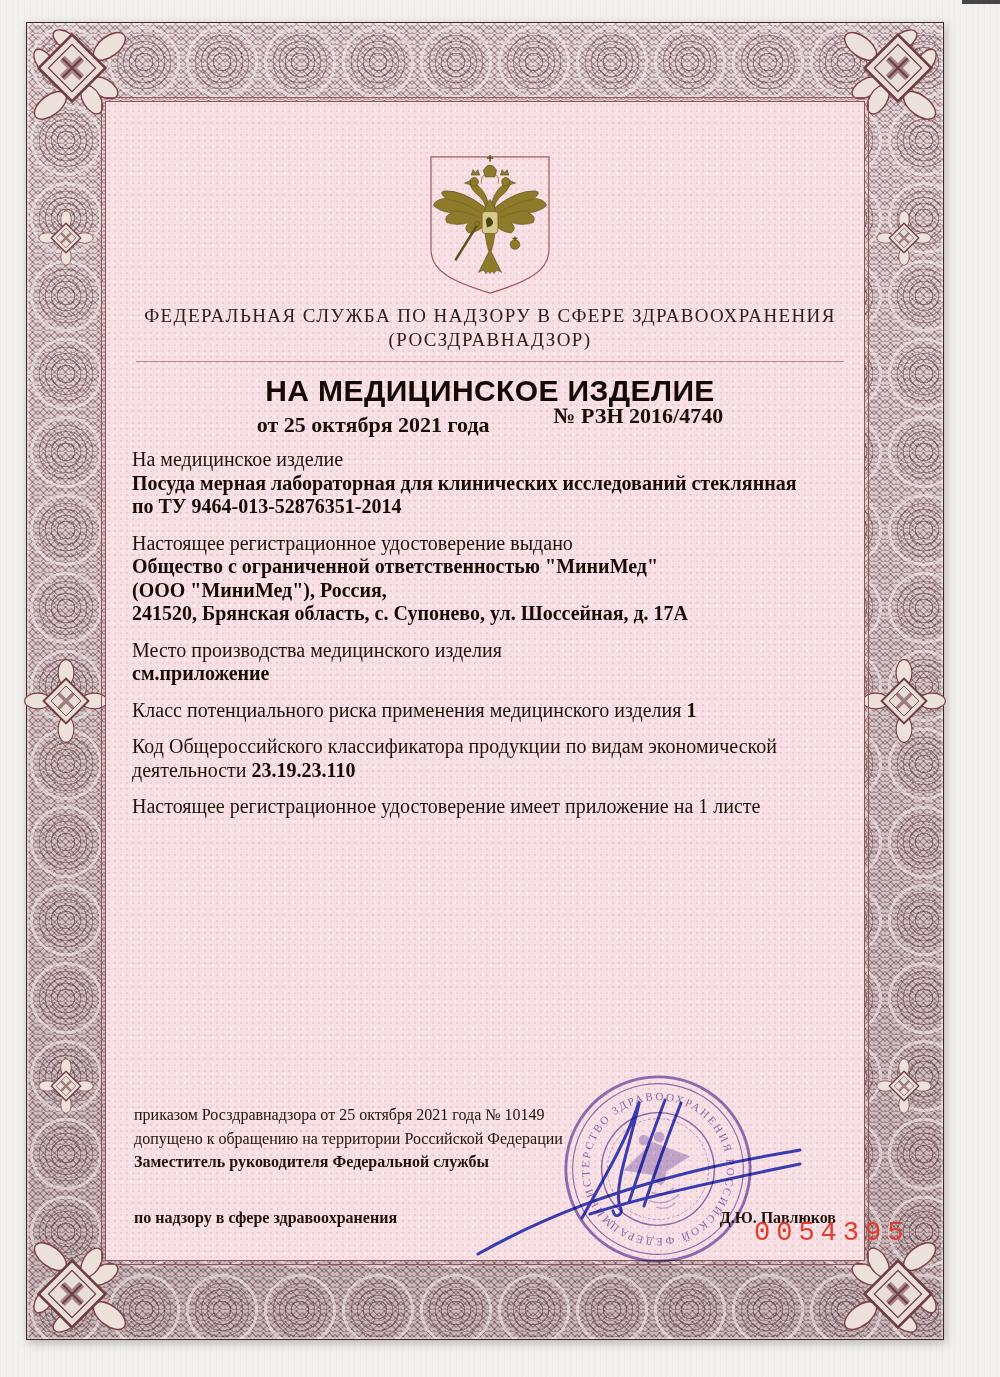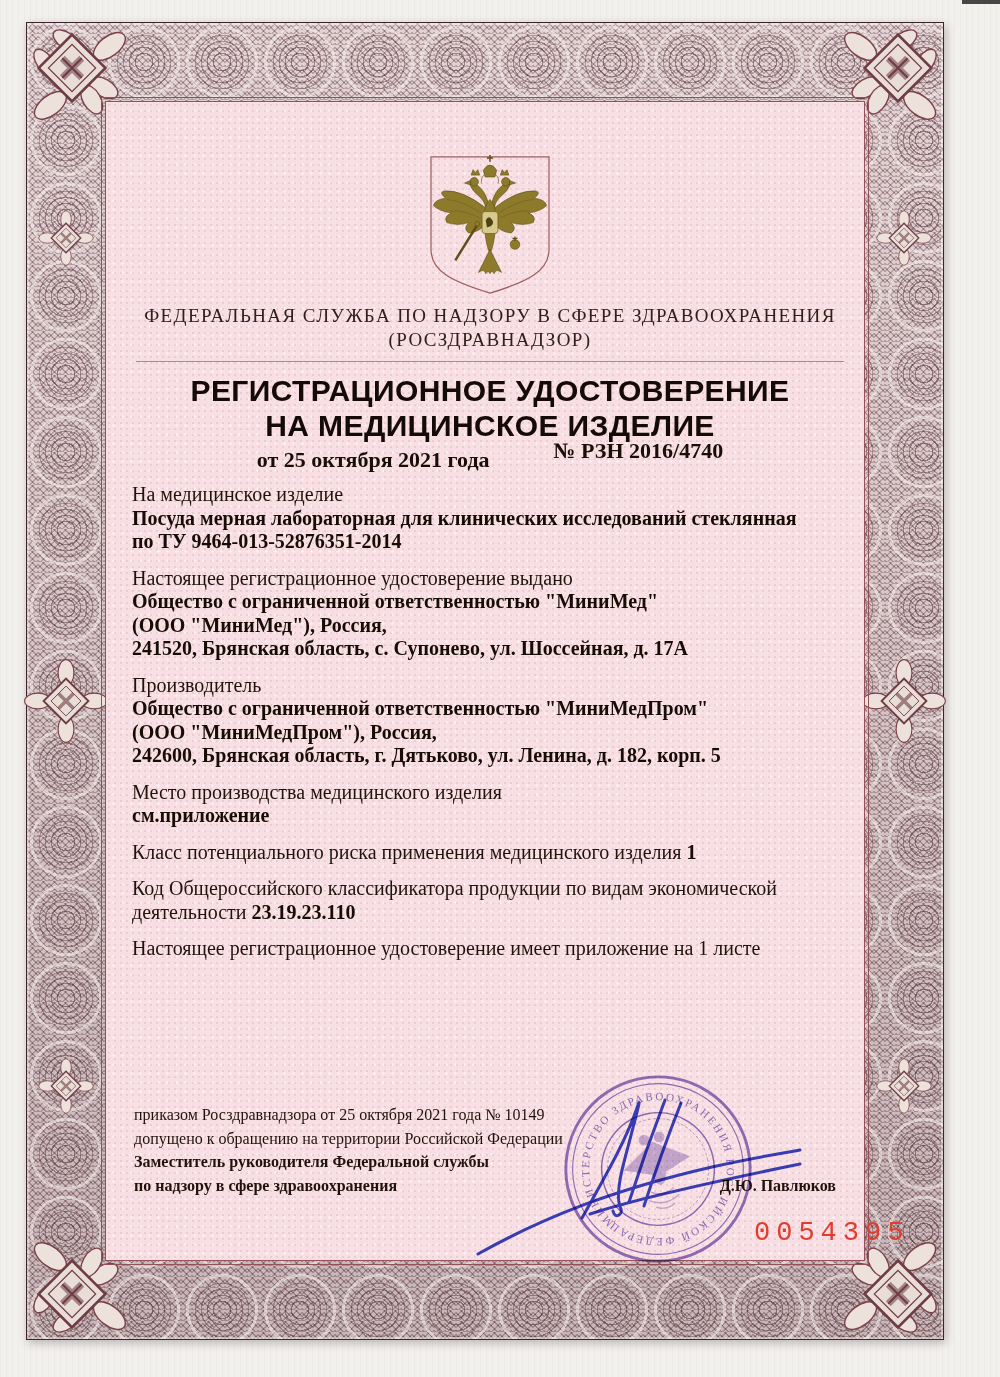--- a/index.html
+++ b/index.html
@@ -70,21 +70,21 @@
   .title{text-align:center;font-family:"Liberation Sans",sans-serif;font-weight:bold;
          font-size:30px;line-height:35px;color:#140b06;letter-spacing:.4px;}
   .daterow{display:flex;justify-content:center;gap:64px;margin-top:4px;
            font-weight:bold;font-size:22px;color:#1a0f07;}
   .regnum{transform:translateY(-9px);}
   .bodytext{margin-top:10px;font-size:20px;line-height:23.5px;}
   .bodytext p{margin:0 0 13px;}
   .bodytext b{color:#170d05;}
 
   .footer{position:absolute;left:28px;right:28px;top:1001px;font-size:16px;line-height:23.5px;color:#20130a;}
-  .sigrow{display:flex;justify-content:space-between;}
+  .sigrow{display:flex;justify-content:space-between;margin-top:32px;}
 
   .stamp{position:absolute;left:455px;top:970px;width:194px;height:194px;
          transform:rotate(-12deg);mix-blend-mode:multiply;opacity:.82;}
   .signature{position:absolute;left:366px;top:946px;width:334px;height:222px;
          mix-blend-mode:multiply;}
   .serial{position:absolute;left:648px;top:1116px;
          font-family:"Liberation Mono",monospace;font-size:27px;letter-spacing:6px;
          color:#e23c2e;font-weight:400;}
   .hiddefs{position:absolute;width:0;height:0;overflow:hidden;}
 </style>
@@ -193,46 +193,39 @@
           </svg>
 
         <div class="agency">
           <div>ФЕДЕРАЛЬНАЯ СЛУЖБА ПО НАДЗОРУ В СФЕРЕ ЗДРАВООХРАНЕНИЯ</div>
           <div>(РОСЗДРАВНАДЗОР)</div>
         </div>
 
         <div class="divider"></div>
 
         <div class="title">
-          <div>РЕГИСТРАЦИОННОЕ УДОСТОВЕРЕНИЕ</div>
           <div>НА МЕДИЦИНСКОЕ ИЗДЕЛИЕ</div>
         </div>
 
         <div class="daterow">
           <span>от 25 октября 2021 года</span>
           <span class="regnum">№  РЗН 2016/4740</span>
         </div>
 
         <div class="bodytext">
           <p>
             <span>На медицинское изделие</span><br>
             <b>Посуда мерная лабораторная для клинических исследований стеклянная</b><br>
             <b>по ТУ 9464-013-52876351-2014</b>
           </p>
           <p>
             <span>Настоящее регистрационное удостоверение выдано</span><br>
             <b>Общество с ограниченной ответственностью "МиниМед"</b><br>
             <b>(ООО "МиниМед"), Россия,</b><br>
             <b>241520, Брянская область, с. Супонево, ул. Шоссейная, д. 17А</b>
-          </p>
-          <p>
-            <span>Производитель</span><br>
-            <b>Общество с ограниченной ответственностью "МиниМедПром"</b><br>
-            <b>(ООО "МиниМедПром"), Россия,</b><br>
-            <b>242600, Брянская область, г. Дятьково, ул. Ленина, д. 182, корп. 5</b>
           </p>
           <p>
             <span>Место производства медицинского изделия</span><br>
             <b>см.приложение</b>
           </p>
           <p>
             <span>Класс потенциального риска применения медицинского изделия</span>
             <b>1</b>
           </p>
           <p>

